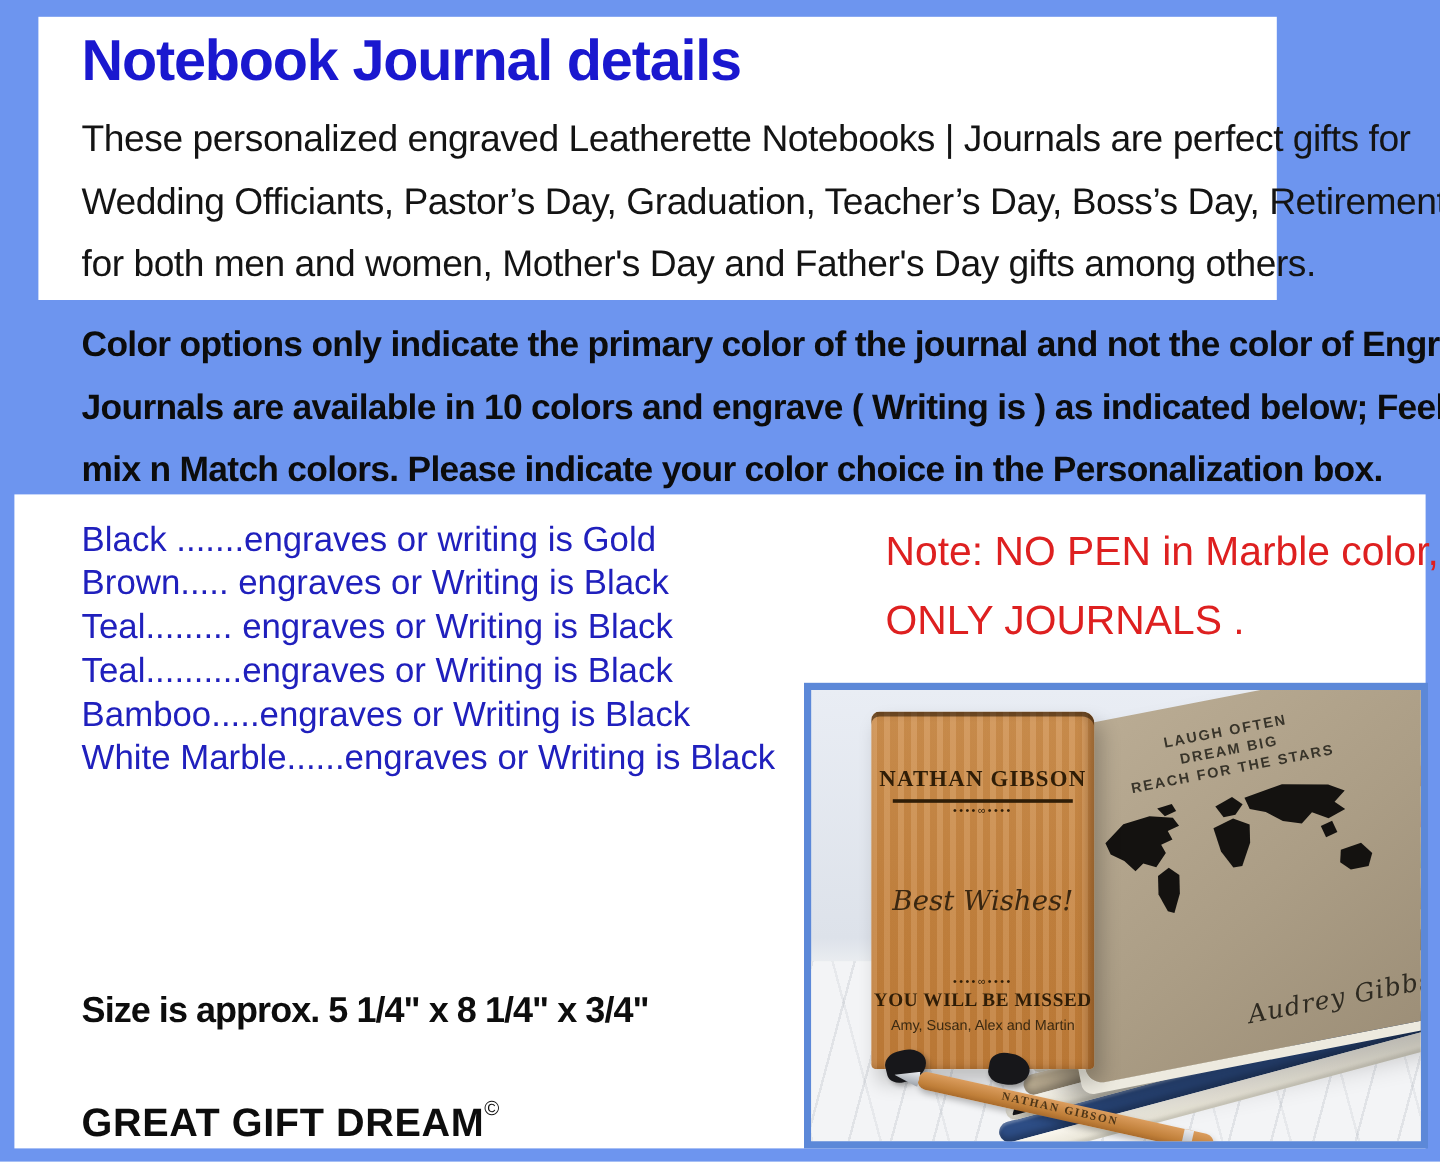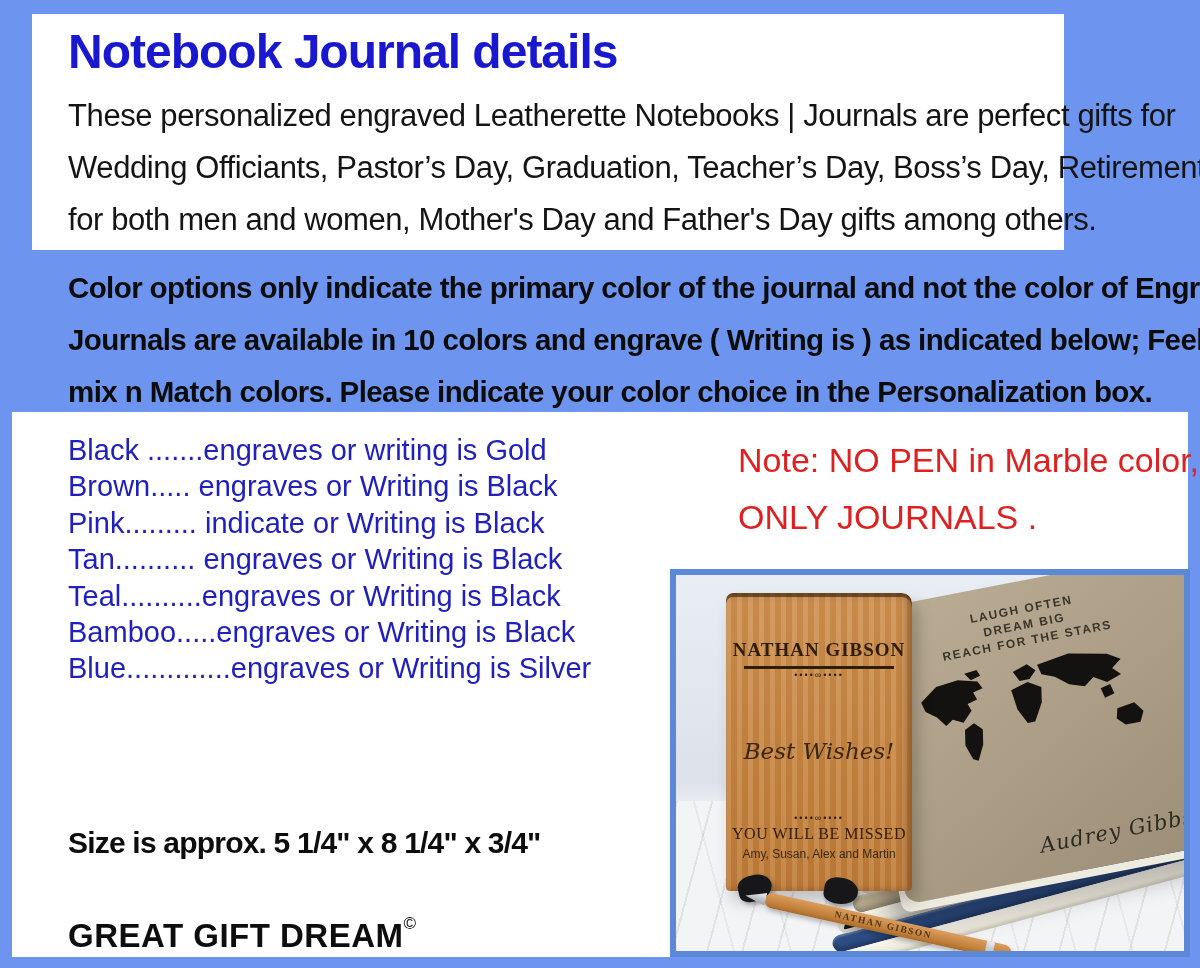--- a/index.html
+++ b/index.html
@@ -48,21 +48,21 @@
     background:
       repeating-linear-gradient(90deg, rgba(255,255,255,.10) 0 5px, rgba(92,54,12,.07) 5px 11px),
       linear-gradient(180deg,#cf9150 0%,#c68440 55%,#c07c38 100%);
     box-shadow:inset 0 4px 0 rgba(40,22,4,.55), inset -5px 0 8px rgba(60,30,5,.35), 6px 10px 16px rgba(0,0,0,.22);}
   .bamboo .name-block{margin-top:46px;text-align:center;color:#2f1d07;}
   .engr-name{font-family:"Liberation Serif",serif;font-weight:bold;font-size:19px;letter-spacing:1px;}
   .name-rule{width:150px;height:2.5px;background:#2f1d07;margin:5px auto 1px;}
   .ornament{font-size:9px;letter-spacing:2px;color:#2f1d07;line-height:10px;}
   .message{margin-top:58px;text-align:center;font-family:"DejaVu Serif","Liberation Serif",serif;font-style:italic;font-size:23px;color:#3a2711;}
   .bottom-block{position:absolute;left:0;right:0;bottom:30px;text-align:center;color:#2f1d07;}
-  .farewell{font-family:"Liberation Serif",serif;font-weight:normal;font-size:16px;letter-spacing:0.5px;margin-top:2px;}
+  .farewell{font-family:"Liberation Serif",serif;font-weight:bold;font-size:16px;letter-spacing:0.5px;margin-top:2px;}
   .names-line{font-size:12px;margin-top:4px;color:#3c2a12;}
   .foot{position:absolute;width:34px;height:26px;background:#17171a;border-radius:45% 55% 60% 40%;box-shadow:2px 3px 4px rgba(0,0,0,.3);}
   .foot.f1{left:62px;top:300px;transform:rotate(-14deg);}
   .foot.f2{left:148px;top:303px;transform:rotate(10deg);}
   
   .pen{position:absolute;left:86px;top:344px;width:252px;height:15px;transform:rotate(12.5deg);border-radius:8px;
     background:linear-gradient(180deg,#db9d5e 0%,#c07f39 70%,#a96b2c 100%);
     box-shadow:2px 3px 5px rgba(0,0,0,.25);}
   .pen-tip{position:absolute;left:-20px;top:1px;width:21px;height:13px;
     background:linear-gradient(180deg,#eef0f3,#9aa0a8);
@@ -87,25 +87,24 @@
     <div>Color options only indicate the primary color of the journal and not the color of Engraving (Writing).</div>
     <div>Journals are available in 10 colors and engrave ( Writing is ) as indicated below; Feel free to</div>
     <div>mix  n Match colors. Please indicate your color choice in the Personalization box.</div>
   </div>
 
 <div class="main-panel">
 
   <div class="color-list">
       <div>Black .......engraves or writing is Gold</div>
       <div>Brown..... engraves or Writing is Black</div>
-      <div>Pink......... indicate or Writing is Black</div>
-      <div>Tan.......... engraves or Writing is Black</div>
+      <div>Teal......... engraves or Writing is Black</div>
       <div>Teal..........engraves or Writing is Black</div>
       <div>Bamboo.....engraves or Writing is Black</div>
-      <div>Blue.............engraves or Writing is Silver</div>
+      <div>White Marble......engraves or Writing is Black</div>
     </div>
 
   <div class="note">
       <div>Note: NO PEN in Marble color,</div>
       <div>ONLY JOURNALS .</div>
     </div>
 
   <div class="specs">
       <div>Size is approx. 5 1/4" x 8 1/4" x 3/4"</div>
     </div>

